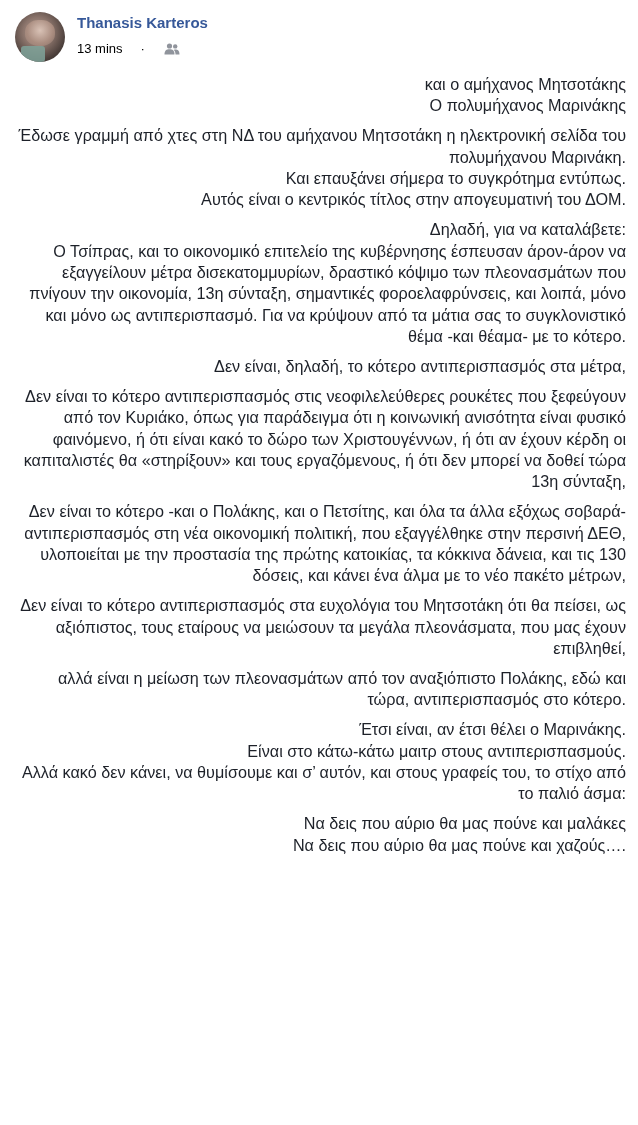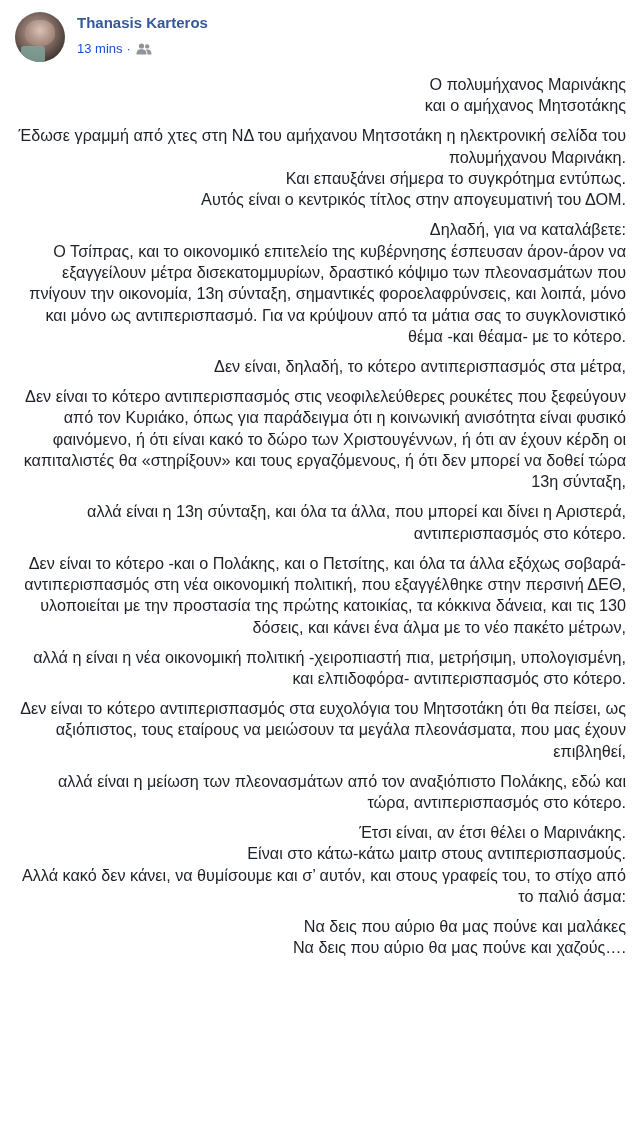--- a/index.html
+++ b/index.html
@@ -6,21 +6,21 @@
   body { width: 638px; height: 1125px; overflow: hidden; position: relative;
          font-family: "Liberation Sans", sans-serif; color: #1d2129; }
   .post { position: absolute; left: 0; top: 0; width: 638px; text-align: right; }
   .header { position: relative; height: 70px; }
   .avatar { position: absolute; left: 15px; top: 12px; width: 50px; height: 50px; border-radius: 50%;
             overflow: hidden; background: radial-gradient(circle at 45% 40%, #b9a49a 0%, #8c756c 35%, #4a3e3a 70%, #2c2624 100%); }
   .avatar .face { position: absolute; left: 10px; top: 8px; width: 30px; height: 26px; border-radius: 45%;
                   background: radial-gradient(circle at 50% 40%, #d9c2b6 0%, #a98c7f 60%, rgba(0,0,0,0) 100%); }
   .avatar .hand { position: absolute; left: 6px; top: 34px; width: 24px; height: 16px; background: #7fa39a; border-radius: 3px; opacity: 0.85; }
   .author { position: absolute; left: 77px; top: 14px; font-size: 15px; font-weight: bold; color: #365899; white-space: nowrap; }
-  .meta { position: absolute; left: 77px; top: 41px; font-size: 13px; color: #1d4ed8; display: flex; align-items: center; white-space: nowrap; }
+  .meta { position: absolute; left: 77px; top: 41px; font-size: 13px; color: #000000; display: flex; align-items: center; white-space: nowrap; gap: 14px; }
   .meta .dot { margin: 0 5px 0 4px; }
   .meta svg { display: block; }
   .body { position: absolute; left: 14px; top: 74px; width: 612px; font-size: 16.2px; line-height: 21.3px; }
   .body p { margin: 0 0 8.8px 0; white-space: normal; }
   .body p span { display: block; }
 </style>
 </head>
 <body>
 
 <div class="post">
@@ -39,46 +39,40 @@
           <path d="M0.5 11.5 C0.5 7.5 2.5 6.3 5.5 6.3 C8.5 6.3 10.5 7.5 10.5 11.5 Z" fill="#90949c"></path>
           <circle cx="11.2" cy="3.4" r="2.2" fill="#90949c"></circle>
           <path d="M11.5 11.5 C11.5 9 10.8 7.6 9.8 6.9 C10.3 6.7 10.8 6.6 11.2 6.6 C13.8 6.6 15.5 7.8 15.5 11.5 Z" fill="#90949c"></path>
         </svg>
       </span>
     </div>
   </div>
 
   <div class="body">
     <p>
+      <span>και ο αμήχανος Μητσοτάκης</span>
       <span>Ο πολυμήχανος Μαρινάκης</span>
-      <span>και ο αμήχανος Μητσοτάκης</span>
     </p>
     <p>
       <span>Έδωσε γραμμή από χτες στη ΝΔ του αμήχανου Μητσοτάκη η ηλεκτρονική σελίδα του πολυμήχανου Μαρινάκη.</span>
       <span>Και επαυξάνει σήμερα το συγκρότημα εντύπως.</span>
       <span>Αυτός είναι ο κεντρικός τίτλος στην απογευματινή του ΔΟΜ.</span>
     </p>
     <p>
       <span>Δηλαδή, για να καταλάβετε:</span>
       <span>Ο Τσίπρας, και το οικονομικό επιτελείο της κυβέρνησης έσπευσαν άρον-άρον να εξαγγείλουν μέτρα δισεκατομμυρίων, δραστικό κόψιμο των πλεονασμάτων που πνίγουν την οικονομία, 13η σύνταξη, σημαντικές φοροελαφρύνσεις, και λοιπά, μόνο και μόνο ως αντιπερισπασμό. Για να κρύψουν από τα μάτια σας το συγκλονιστικό θέμα -και θέαμα- με το κότερο.</span>
     </p>
     <p>
       <span>Δεν είναι, δηλαδή, το κότερο αντιπερισπασμός στα μέτρα,</span>
     </p>
     <p>
       <span>Δεν είναι το κότερο αντιπερισπασμός στις νεοφιλελεύθερες ρουκέτες που ξεφεύγουν από τον Κυριάκο, όπως για παράδειγμα ότι η κοινωνική ανισότητα είναι φυσικό φαινόμενο, ή ότι είναι κακό το δώρο των Χριστουγέννων, ή ότι αν έχουν κέρδη οι καπιταλιστές θα «στηρίξουν» και τους εργαζόμενους, ή ότι δεν μπορεί να δοθεί τώρα 13η σύνταξη,</span>
     </p>
     <p>
-      <span>αλλά είναι η 13η σύνταξη, και όλα τα άλλα, που μπορεί και δίνει η Αριστερά, αντιπερισπασμός στο κότερο.</span>
-    </p>
-    <p>
       <span>Δεν είναι το κότερο -και ο Πολάκης, και ο Πετσίτης, και όλα τα άλλα εξόχως σοβαρά- αντιπερισπασμός στη νέα οικονομική πολιτική, που εξαγγέλθηκε στην περσινή ΔΕΘ, υλοποιείται με την προστασία της πρώτης κατοικίας, τα κόκκινα δάνεια, και τις 130 δόσεις, και κάνει ένα άλμα με το νέο πακέτο μέτρων,</span>
-    </p>
-    <p>
-      <span>αλλά η είναι η νέα οικονομική πολιτική -χειροπιαστή πια, μετρήσιμη, υπολογισμένη, και ελπιδοφόρα- αντιπερισπασμός στο κότερο.</span>
     </p>
     <p>
       <span>Δεν είναι το κότερο αντιπερισπασμός στα ευχολόγια του Μητσοτάκη ότι θα πείσει, ως αξιόπιστος, τους εταίρους να μειώσουν τα μεγάλα πλεονάσματα, που μας έχουν επιβληθεί,</span>
     </p>
     <p>
       <span>αλλά είναι η μείωση των πλεονασμάτων από τον αναξιόπιστο Πολάκης, εδώ και τώρα, αντιπερισπασμός στο κότερο.</span>
     </p>
     <p>
       <span>Έτσι είναι, αν έτσι θέλει ο Μαρινάκης.</span>
       <span>Είναι στο κάτω-κάτω μαιτρ στους αντιπερισπασμούς.</span>

